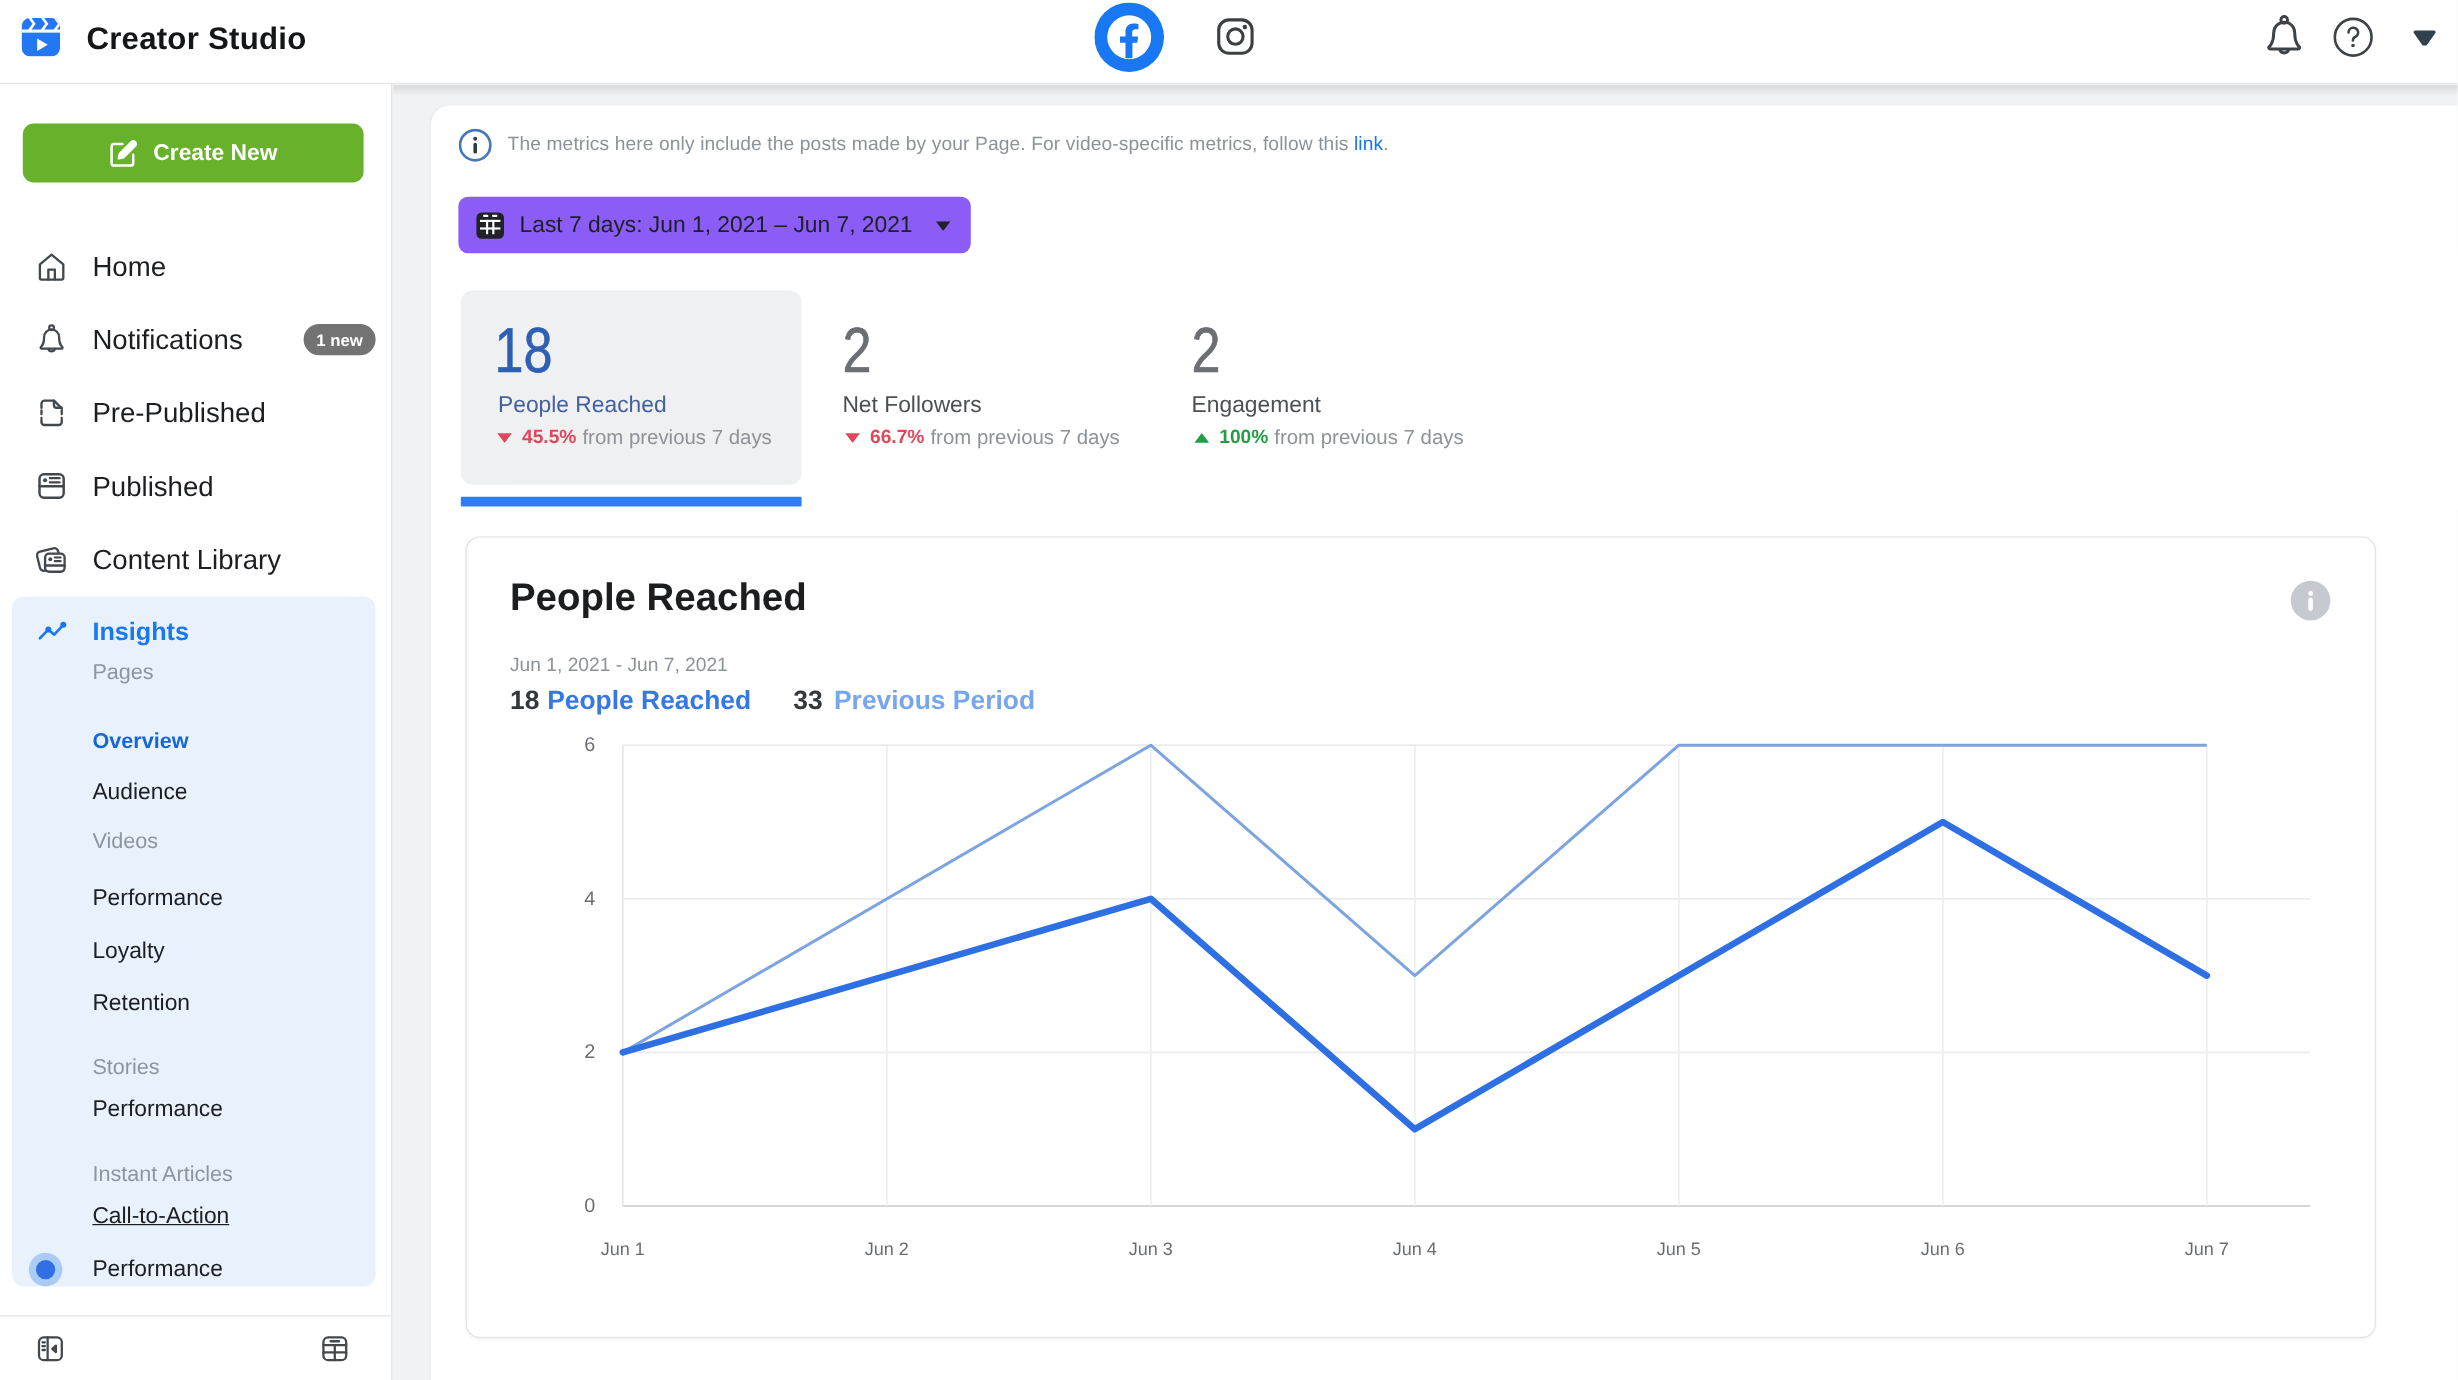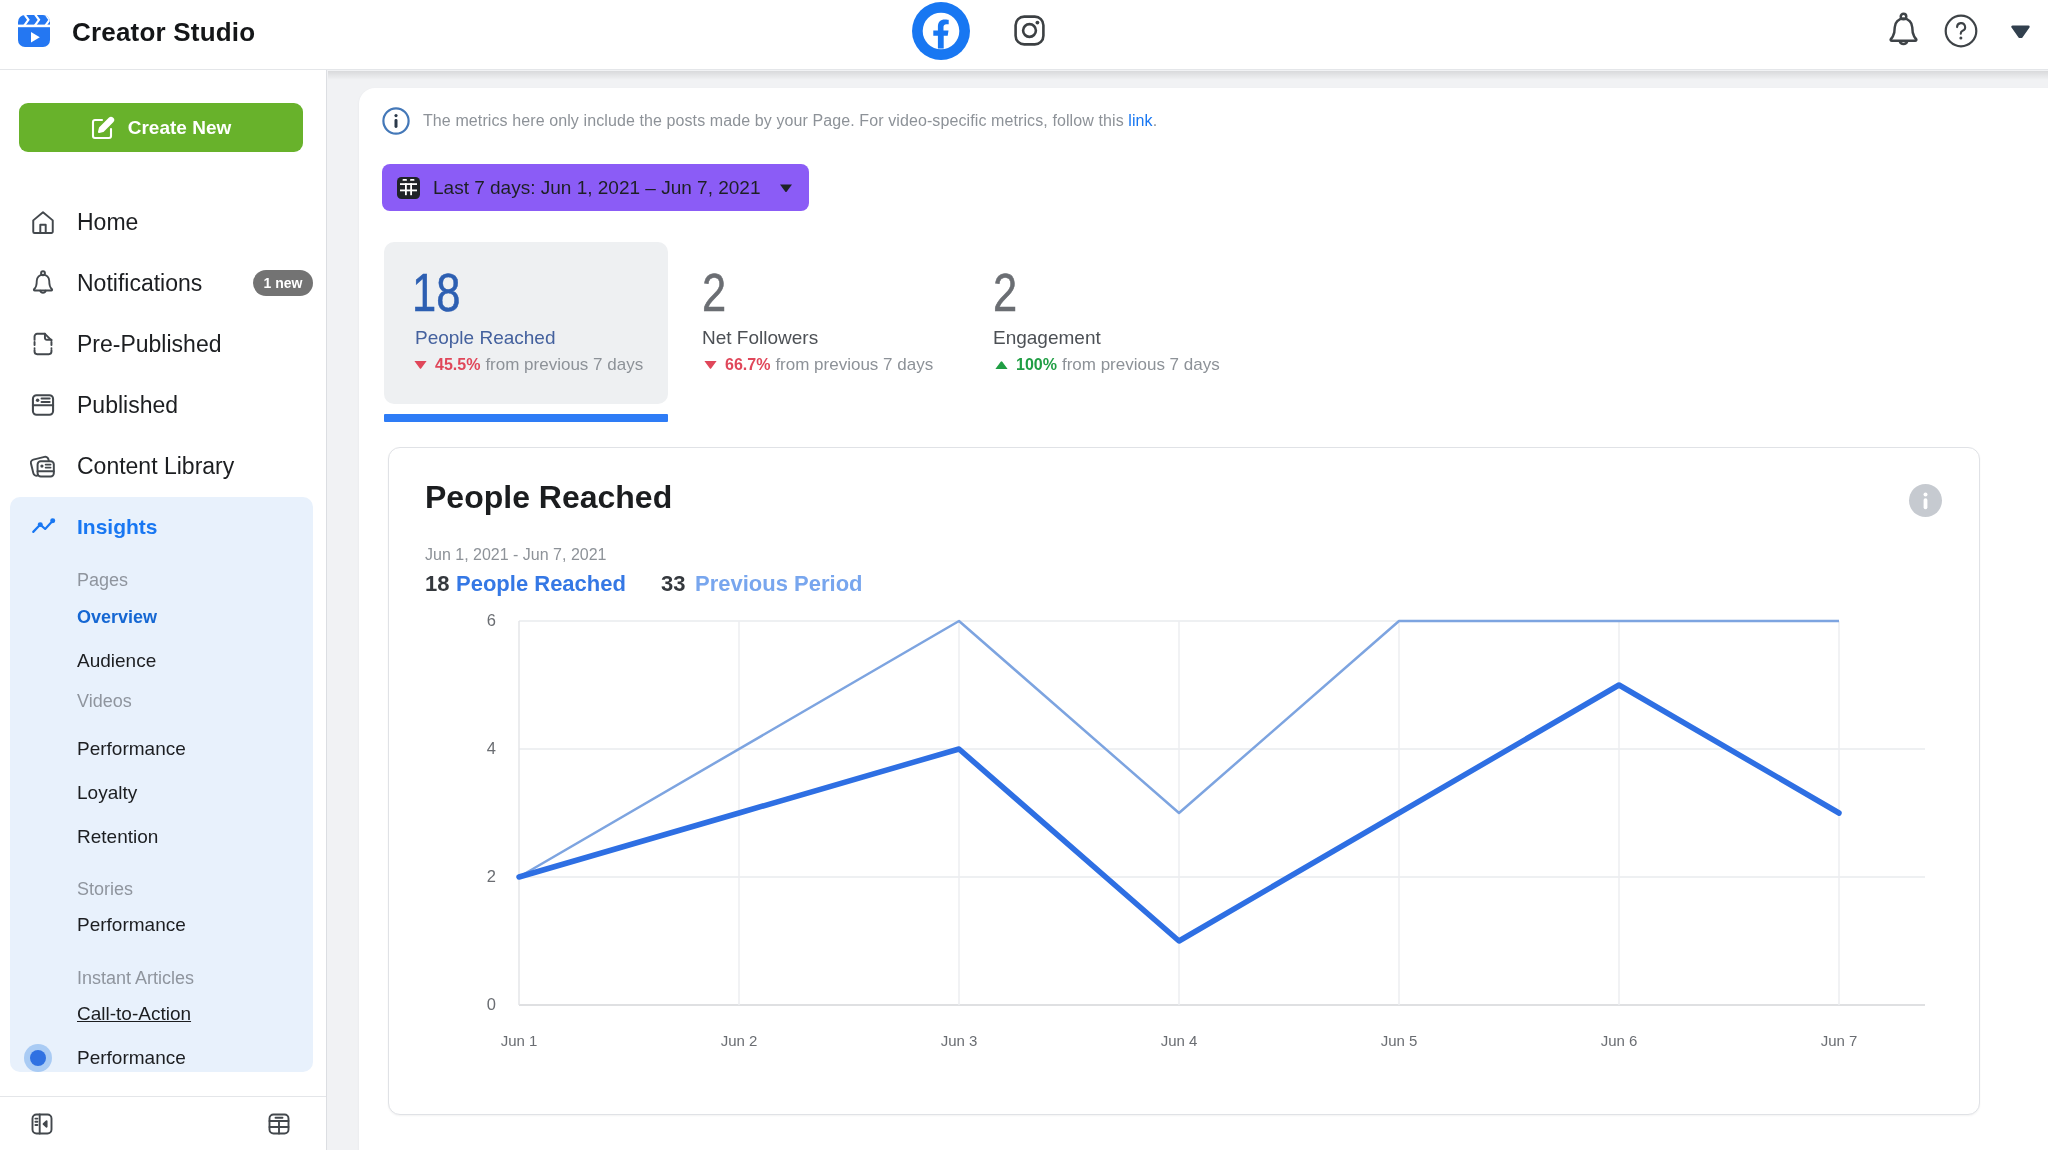--- a/index.html
+++ b/index.html
@@ -170,21 +170,21 @@
     <span class="nicon">
         <svg width="28" height="28" viewBox="0 0 24 24" fill="none" stroke="#1877f2" stroke-width="2" stroke-linecap="round" stroke-linejoin="round">
           <path d="M3 16.5 L9.5 9.8 L14 13.8 L21 6.2"></path>
           <circle cx="9.5" cy="9.8" r="2.3" fill="#1877f2" stroke="none"></circle>
           <circle cx="21" cy="6.2" r="2.3" fill="#1877f2" stroke="none"></circle>
         </svg>
       </span>
     <span class="nlabel" style="color:#1877f2; font-weight:bold; font-size:21px;">Insights</span>
   </div>
 
-  <span class="subhead" style="top:499px;">Pages</span>
+  <span class="subhead" style="top:479px;">Pages</span>
   <span class="subitem" style="top:536px; color:#1567d3; font-weight:bold; font-size:18px;">Overview</span>
   <span class="subitem" style="top:580px;">Audience</span>
   <span class="subhead" style="top:620px;">Videos</span>
   <span class="subitem" style="top:668px;">Performance</span>
   <span class="subitem" style="top:712px;">Loyalty</span>
   <span class="subitem" style="top:756px;">Retention</span>
   <span class="subhead" style="top:808px;">Stories</span>
   <span class="subitem" style="top:844px;">Performance</span>
   <span class="subhead" style="top:897px;">Instant Articles</span>
   <span class="subitem" style="top:933px;text-decoration:underline;">Call-to-Action</span>

